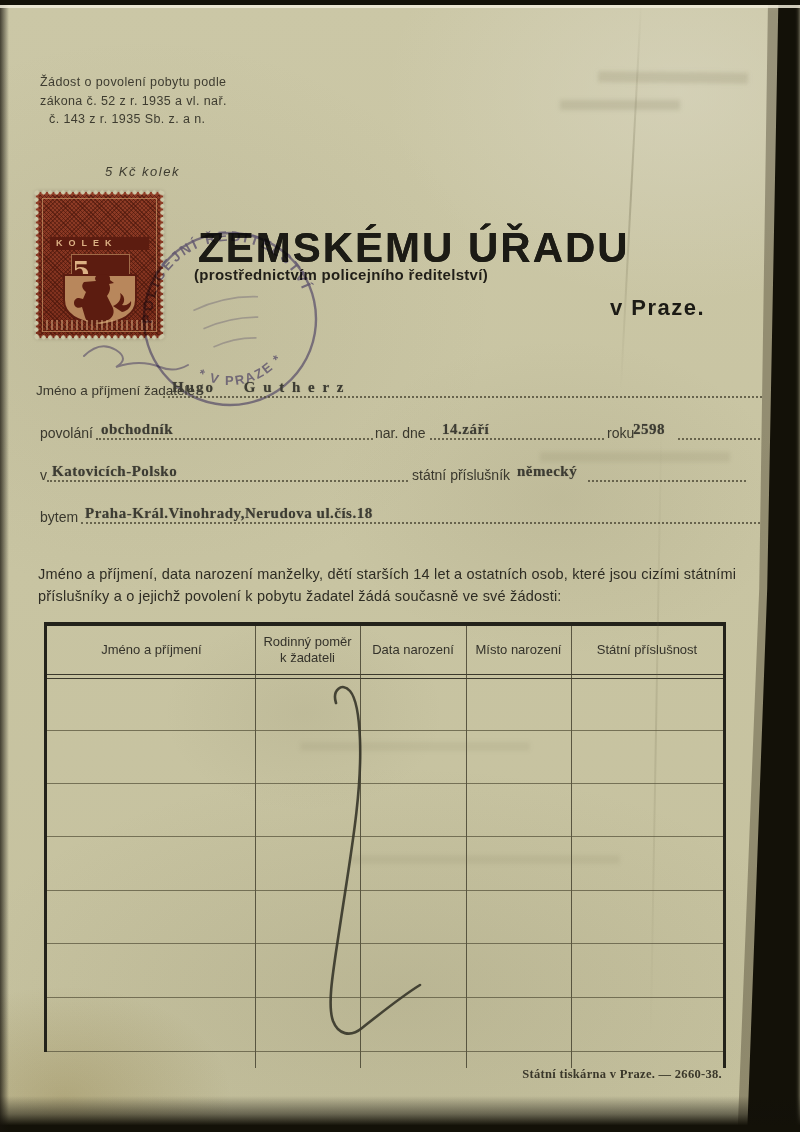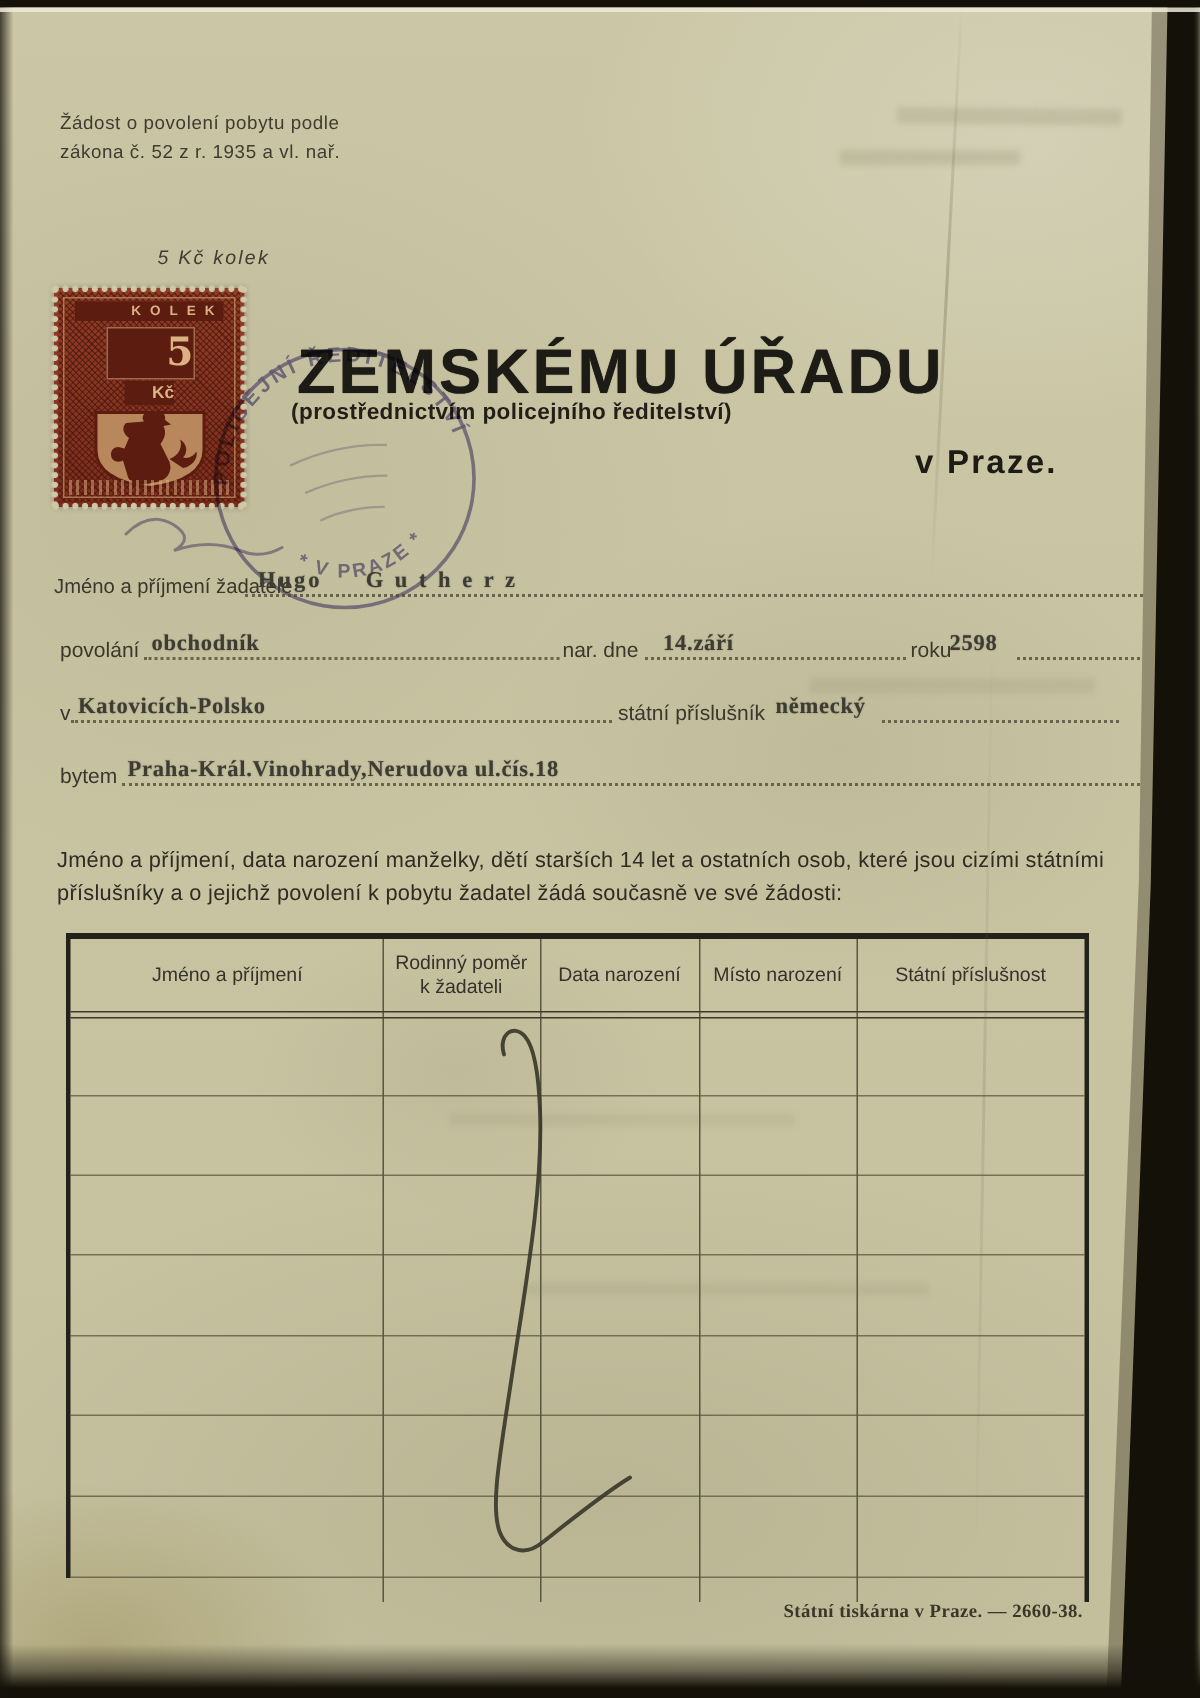--- a/index.html
+++ b/index.html
@@ -50,21 +50,21 @@
   
   .kolek{left:36px;top:192px;width:127px;height:146px;
     background:linear-gradient(#8f3c26,#7b2d1b);
     box-shadow:0 0 4px rgba(40,10,5,.35);}
   .kolek .hatch{left:3px;top:3px;right:3px;bottom:3px;position:absolute;
     background-image:
       repeating-linear-gradient(45deg, rgba(66,18,8,.55) 0 1px, transparent 1px 3px),
       repeating-linear-gradient(-45deg, rgba(66,18,8,.45) 0 1px, transparent 1px 3px);}
   .kolek .frame{left:6px;top:6px;right:6px;bottom:6px;position:absolute;
     border:1px solid rgba(205,160,110,.65);}
-  .kolek .band{position:absolute;background:#5c1c10;color:#dcb184;text-align:right;}
+  .kolek .band{position:absolute;background:#5c1c10;color:#dcb184;text-align:left;margin-top:36px;}
   .kolek .kword{left:14px;right:14px;top:9px;height:13px;font-size:9px;font-weight:bold;
     letter-spacing:6px;line-height:13px;padding-left:6px;}
   .kolek .plate{left:35px;top:26px;width:57px;height:33px;line-height:33px;
     font-family:"DejaVu Serif",serif;font-weight:bold;font-size:26px;
     border:1px solid rgba(205,160,110,.6);}
   .kolek .kc{left:47px;top:62px;width:33px;height:16px;line-height:16px;
     font-size:11.5px;font-weight:bold;}
   .kolek .bband{left:10px;right:10px;bottom:8px;height:10px;
     background-image:repeating-linear-gradient(90deg, rgba(220,177,132,.5) 0 2px, transparent 2px 5px);}
   .perf{position:absolute;background-image:radial-gradient(circle at 3.2px 3.2px,#ccc8a8 1.9px,rgba(0,0,0,0) 2.3px);background-size:6.5px 6.5px;}
@@ -91,20 +91,21 @@
     background:linear-gradient(to bottom,rgba(18,16,10,0),rgba(18,16,10,.5) 50%,#131108 82%);}
 </style>
 </head>
 <body>
 
 <div class="page">
 
   <div class="abs note">
     <div>Žádost o povolení pobytu podle</div>
     <div>zákona č. 52 z r. 1935 a vl. nař.</div>
+    <div class="l3">č. 143 z r. 1935 Sb. z. a n.</div>
   </div>
 
   <div class="abs fee">5 Kč kolek</div>
 
   <div class="abs kolek">
     <div class="hatch"></div>
     <div class="frame"></div>
     <div class="band kword abs">KOLEK</div>
     <div class="band plate abs">5</div>
     <div class="band kc abs">Kč</div>

